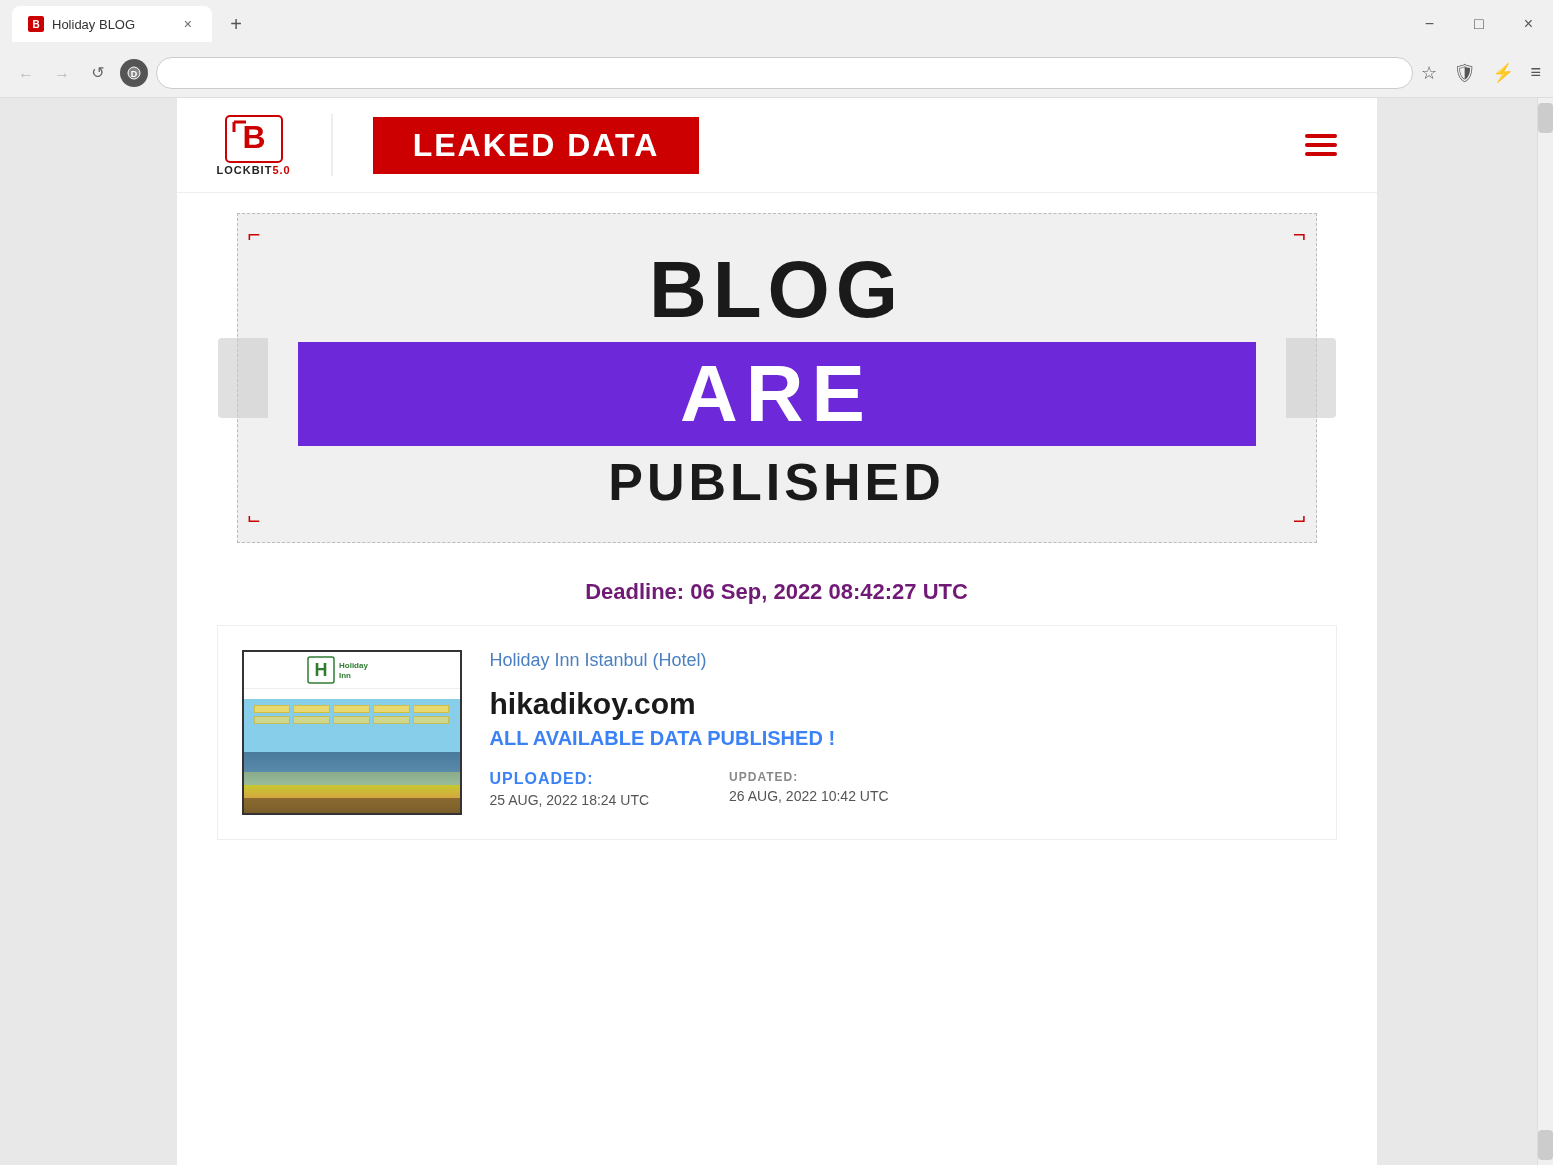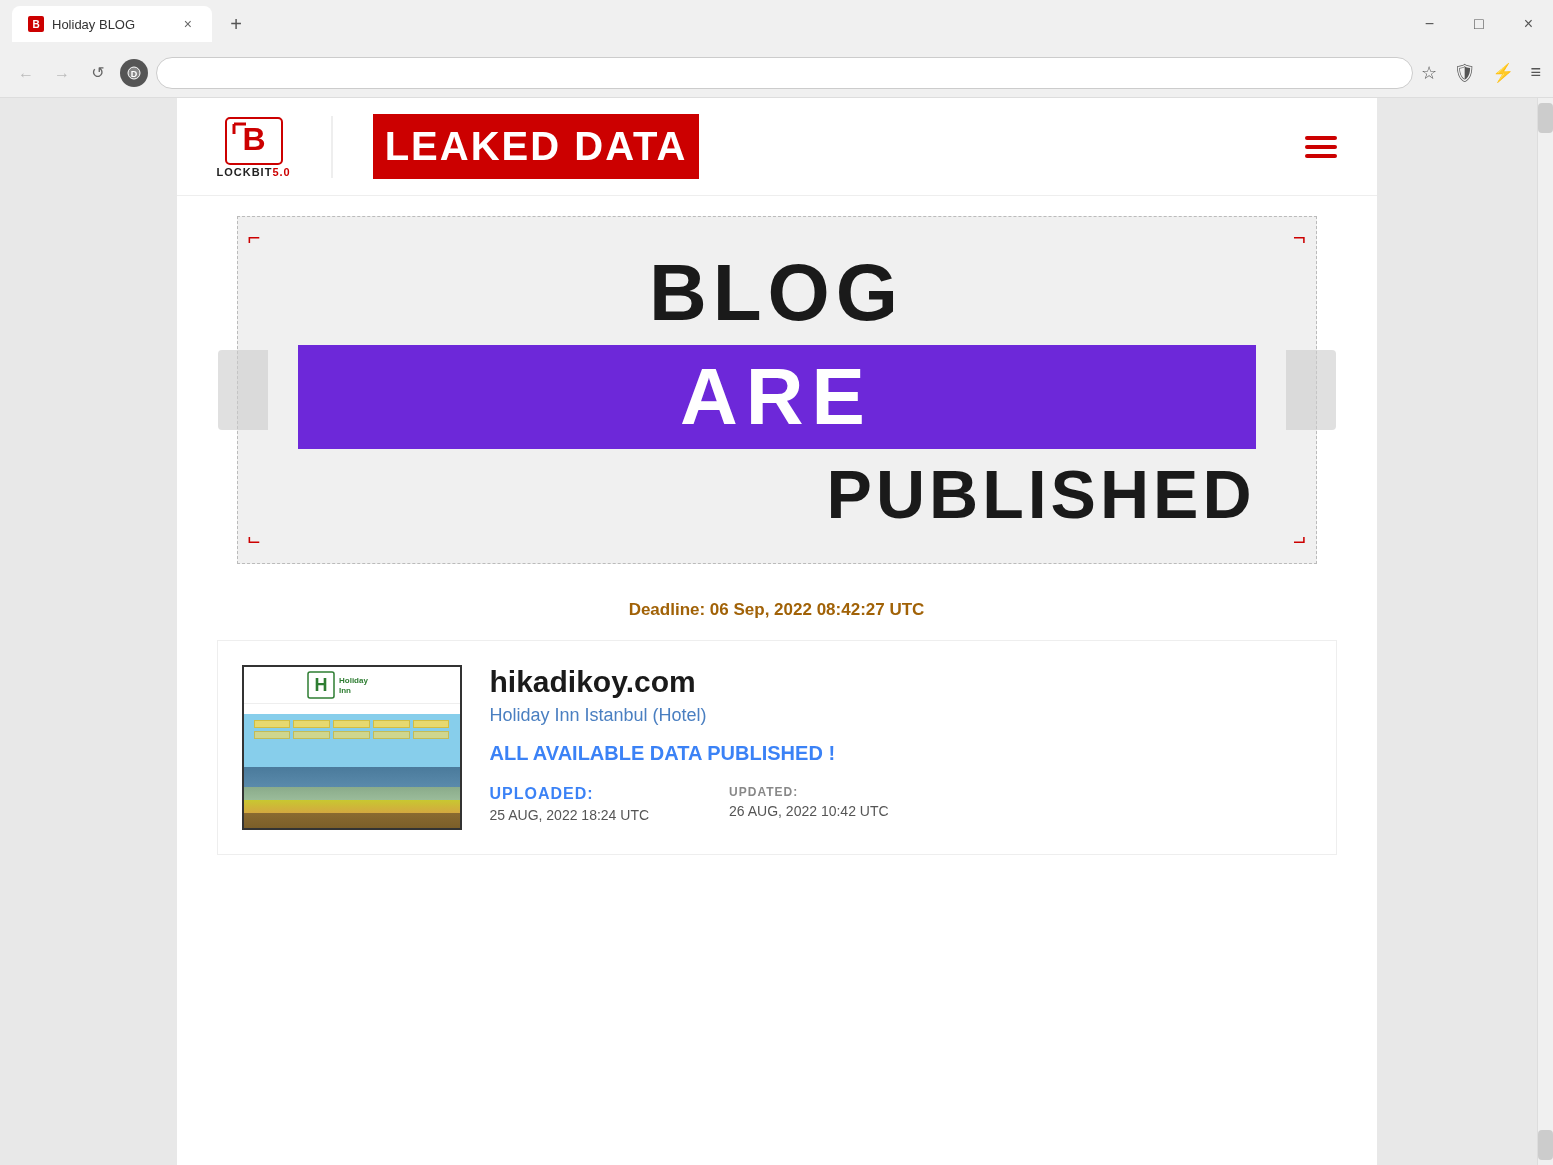--- a/index.html
+++ b/index.html
@@ -169,23 +169,23 @@
       align-items: center;
       gap: 0;
       margin-right: 40px;
       border-right: 2px solid #eee;
       padding-right: 40px;
     }
 
     .leaked-data-banner {
       background: #cc0000;
       color: #ffffff;
-      font-size: 40px;
+      font-size: 32px;
       font-weight: 900;
-      padding: 10px 12px;
+      padding: 10px 40px;
       letter-spacing: 2px;
     }
 
     .hamburger-menu {
       margin-left: auto;
       display: flex;
       flex-direction: column;
       gap: 5px;
       cursor: pointer;
     }
@@ -304,26 +304,26 @@
 
       <div style="position:absolute;left:-20px;top:50%;transform:translateY(-50%);width:50px;height:80px;background:#cccccc;border-radius:4px 0 0 4px;opacity:0.6;"></div>
       <div style="position:absolute;right:-20px;top:50%;transform:translateY(-50%);width:50px;height:80px;background:#cccccc;border-radius:0 4px 4px 0;opacity:0.6;"></div>
 
       <div style="font-size:80px;font-weight:900;color:#1a1a1a;letter-spacing:6px;margin-bottom:6px;">
         <span>BLOG</span>
       </div>
       <div style="background:#6d28d9;color:#ffffff;font-size:80px;font-weight:900;letter-spacing:8px;padding:6px 0;display:block;">
         <span>ARE</span>
       </div>
-      <div style="font-size:68px;font-weight:900;color:#1a1a1a;letter-spacing:4px;margin-top:6px;text-align:right;">
+      <div style="font-size:52px;font-weight:900;color:#1a1a1a;letter-spacing:4px;margin-top:6px;">
         <span>PUBLISHED</span>
       </div>
     </div>
 
-    <div style="text-align:center;padding:16px 0 20px;font-size:17px;font-weight:bold;color:#a16207;">
+    <div style="text-align:center;padding:16px 0 20px;font-size:22px;font-weight:bold;color:#701a75;">
       <span>Deadline: 06 Sep, 2022 08:42:27 UTC</span>
     </div>
 
     <div style="background:#ffffff;border:1px solid #eee;margin:0 40px 30px 40px;padding:24px;display:flex;gap:28px;align-items:flex-start;">
 
       <div style="width:220px;height:165px;border:2px solid #333;flex-shrink:0;background:#fff;overflow:hidden;">
 
         <div style="display:flex;justify-content:center;align-items:center;padding:4px 8px;background:#fff;border-bottom:1px solid #eee;">
           <svg width="90" height="28" viewBox="0 0 90 28">
             <rect x="1" y="1" width="26" height="26" rx="2" fill="white" stroke="#2e7d32" stroke-width="1.5"></rect>
@@ -343,25 +343,25 @@
             <div style="height:8px;background:rgba(255,220,80,0.6);border:1px solid rgba(180,150,0,0.4);"></div>
             <div style="height:8px;background:rgba(255,220,80,0.6);border:1px solid rgba(180,150,0,0.4);"></div>
             <div style="height:8px;background:rgba(255,220,80,0.6);border:1px solid rgba(180,150,0,0.4);"></div>
             <div style="height:8px;background:rgba(255,220,80,0.6);border:1px solid rgba(180,150,0,0.4);"></div>
             <div style="height:8px;background:rgba(255,220,80,0.6);border:1px solid rgba(180,150,0,0.4);"></div>
           </div>
         </div>
       </div>
 
       <div class="target-info">
+        <div style="font-size:18px;color:#4a7fc1;margin-bottom:16px;">
+          <span>Holiday Inn Istanbul (Hotel)</span>
+        </div>
         <div style="font-size:30px;font-weight:900;color:#1a1a1a;margin-bottom:6px;">
           <span>hikadikoy.com</span>
-        </div>
-        <div style="font-size:18px;color:#4a7fc1;margin-bottom:16px;">
-          <span>Holiday Inn Istanbul (Hotel)</span>
         </div>
         <div style="font-size:20px;font-weight:900;color:#3b82f6;margin-bottom:20px;">
           <span>ALL AVAILABLE DATA PUBLISHED !</span>
         </div>
         <div style="display:flex;gap:80px;margin-top:16px;">
           <div>
             <div style="font-size:16px;color:#3b82f6;font-weight:bold;letter-spacing:1px;text-transform:uppercase;">UPLOADED:</div>
             <div style="font-size:14px;color:#555;margin-top:4px;">25 AUG, 2022 18:24 UTC</div>
           </div>
           <div>

